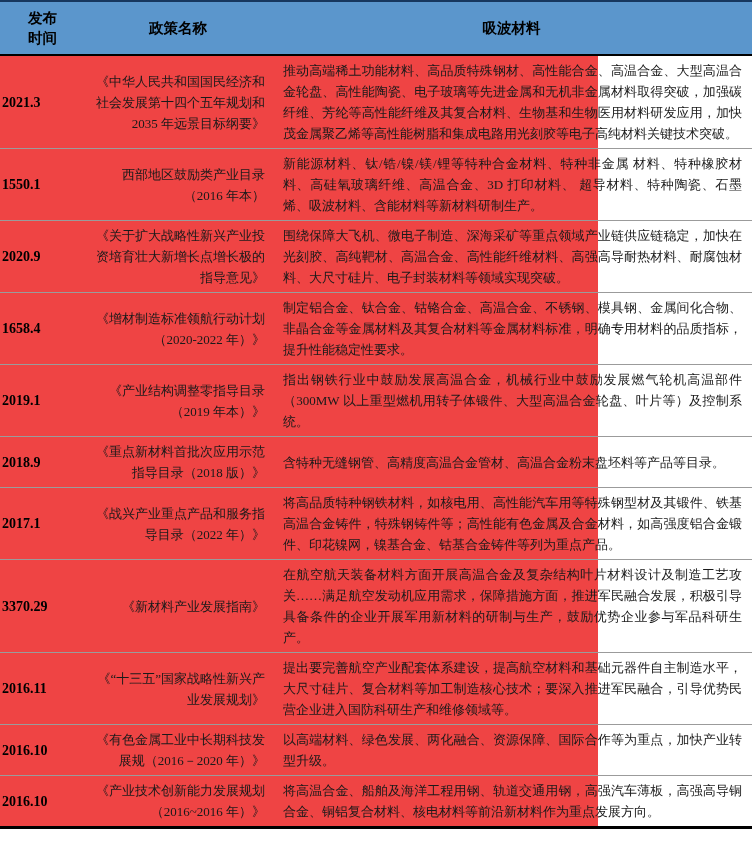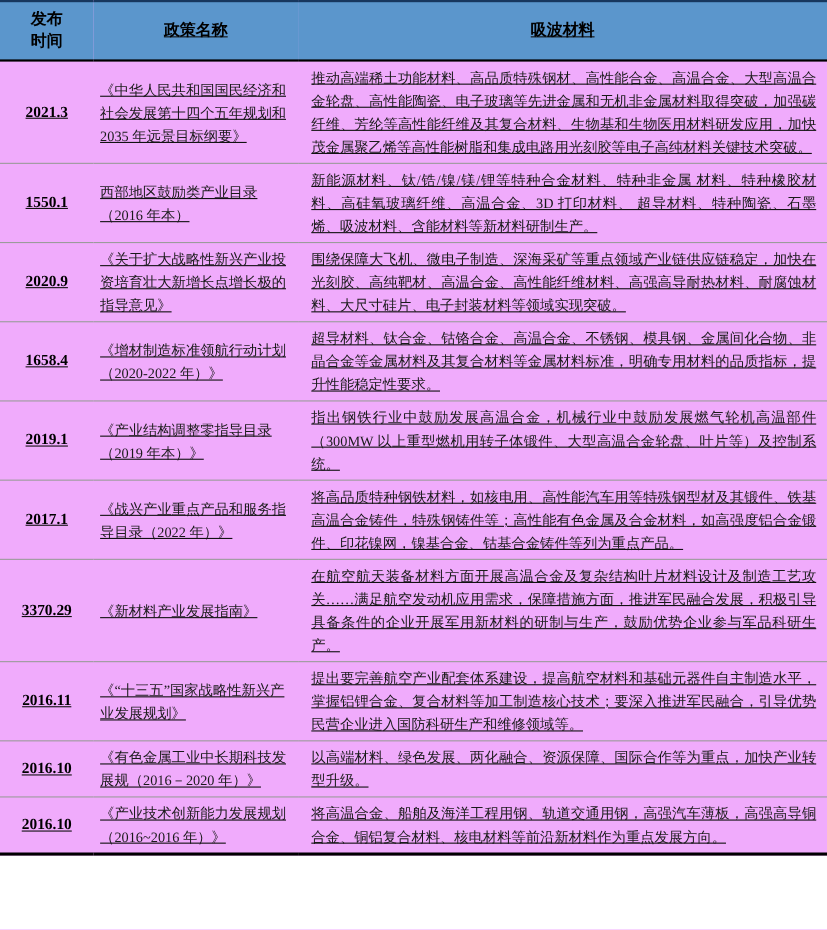--- a/index.html
+++ b/index.html
@@ -3,23 +3,22 @@
 <meta charset="utf-8">
 <style>
   html, body {
     margin: 0;
     padding: 0;
     background: #ffffff;
     font-family: "Liberation Serif", "DejaVu Serif", serif;
     color: #111111;
   }
   .page {
-    width: 752px;
-    background: #f0abfc;
-    text-decoration: underline;
+    width: 598px;
+    background: #ef4444;
   }
   table.policy-table {
     width: 752px;
     border-collapse: collapse;
     table-layout: fixed;
     border-top: 2px solid #17375E;
     border-bottom: 3px solid #000000;
   }
   col.c1 { width: 85px; }
   col.c2 { width: 186px; }
@@ -43,28 +42,28 @@
     text-align: center;
   }
 
   tbody td {
     border-bottom: 1px solid #9B9B9B;
     vertical-align: middle;
     font-size: 13px;
     line-height: 21px;
   }
   td.c-date {
-    text-align: center;
+    text-align: left;
     font-weight: bold;
     font-size: 14px;
     padding: 3px 2px;
     color: #000000;
   }
   td.c-policy {
-    text-align: left;
+    text-align: right;
     padding: 4px 6px;
     color: #1a1a1a;
   }
   td.c-summary {
     text-align: justify;
     text-justify: inter-ideograph;
     padding: 4px 10px 4px 12px;
     color: #1a1a1a;
   }
 </style>
@@ -97,41 +96,46 @@
         <td class="c-summary">新能源材料、钛/锆/镍/镁/锂等特种合金材料、特种非金属 材料、特种橡胶材料、高硅氧玻璃纤维、高温合金、3D 打印材料、 超导材料、特种陶瓷、石墨烯、吸波材料、含能材料等新材料研制生产。</td>
       </tr>
       <tr>
         <td class="c-date">2020.9</td>
         <td class="c-policy">《关于扩大战略性新兴产业投资培育壮大新增长点增长极的指导意见》</td>
         <td class="c-summary">围绕保障大飞机、微电子制造、深海采矿等重点领域产业链供应链稳定，加快在光刻胶、高纯靶材、高温合金、高性能纤维材料、高强高导耐热材料、耐腐蚀材料、大尺寸硅片、电子封装材料等领域实现突破。</td>
       </tr>
       <tr>
         <td class="c-date">1658.4</td>
         <td class="c-policy">《增材制造标准领航行动计划（2020-2022 年）》</td>
-        <td class="c-summary">超导材料、钛合金、钴铬合金、高温合金、不锈钢、模具钢、金属间化合物、非晶合金等金属材料及其复合材料等金属材料标准，明确专用材料的品质指标，提升性能稳定性要求。</td>
+        <td class="c-summary">制定铝合金、钛合金、钴铬合金、高温合金、不锈钢、模具钢、金属间化合物、非晶合金等金属材料及其复合材料等金属材料标准，明确专用材料的品质指标，提升性能稳定性要求。</td>
       </tr>
       <tr>
         <td class="c-date">2019.1</td>
         <td class="c-policy">《产业结构调整零指导目录（2019 年本）》</td>
         <td class="c-summary">指出钢铁行业中鼓励发展高温合金，机械行业中鼓励发展燃气轮机高温部件（300MW 以上重型燃机用转子体锻件、大型高温合金轮盘、叶片等）及控制系统。</td>
+      </tr>
+      <tr>
+        <td class="c-date">2018.9</td>
+        <td class="c-policy">《重点新材料首批次应用示范指导目录（2018 版）》</td>
+        <td class="c-summary">含特种无缝钢管、高精度高温合金管材、高温合金粉末盘坯料等产品等目录。</td>
       </tr>
       <tr>
         <td class="c-date">2017.1</td>
         <td class="c-policy">《战兴产业重点产品和服务指导目录（2022 年）》</td>
         <td class="c-summary">将高品质特种钢铁材料，如核电用、高性能汽车用等特殊钢型材及其锻件、铁基高温合金铸件，特殊钢铸件等；高性能有色金属及合金材料，如高强度铝合金锻件、印花镍网，镍基合金、钴基合金铸件等列为重点产品。</td>
       </tr>
       <tr>
         <td class="c-date">3370.29</td>
         <td class="c-policy">《新材料产业发展指南》</td>
         <td class="c-summary">在航空航天装备材料方面开展高温合金及复杂结构叶片材料设计及制造工艺攻关……满足航空发动机应用需求，保障措施方面，推进军民融合发展，积极引导具备条件的企业开展军用新材料的研制与生产，鼓励优势企业参与军品科研生产。</td>
       </tr>
       <tr>
         <td class="c-date">2016.11</td>
         <td class="c-policy">《“十三五”国家战略性新兴产业发展规划》</td>
-        <td class="c-summary">提出要完善航空产业配套体系建设，提高航空材料和基础元器件自主制造水平，掌握铝锂合金、复合材料等加工制造核心技术；要深入推进军民融合，引导优势民营企业进入国防科研生产和维修领域等。</td>
+        <td class="c-summary">提出要完善航空产业配套体系建设，提高航空材料和基础元器件自主制造水平，大尺寸硅片、复合材料等加工制造核心技术；要深入推进军民融合，引导优势民营企业进入国防科研生产和维修领域等。</td>
       </tr>
       <tr>
         <td class="c-date">2016.10</td>
         <td class="c-policy">《有色金属工业中长期科技发展规（2016－2020 年）》</td>
         <td class="c-summary">以高端材料、绿色发展、两化融合、资源保障、国际合作等为重点，加快产业转型升级。</td>
       </tr>
       <tr>
         <td class="c-date">2016.10</td>
         <td class="c-policy">《产业技术创新能力发展规划（2016~2016 年）》</td>
         <td class="c-summary">将高温合金、船舶及海洋工程用钢、轨道交通用钢，高强汽车薄板，高强高导铜合金、铜铝复合材料、核电材料等前沿新材料作为重点发展方向。</td>

